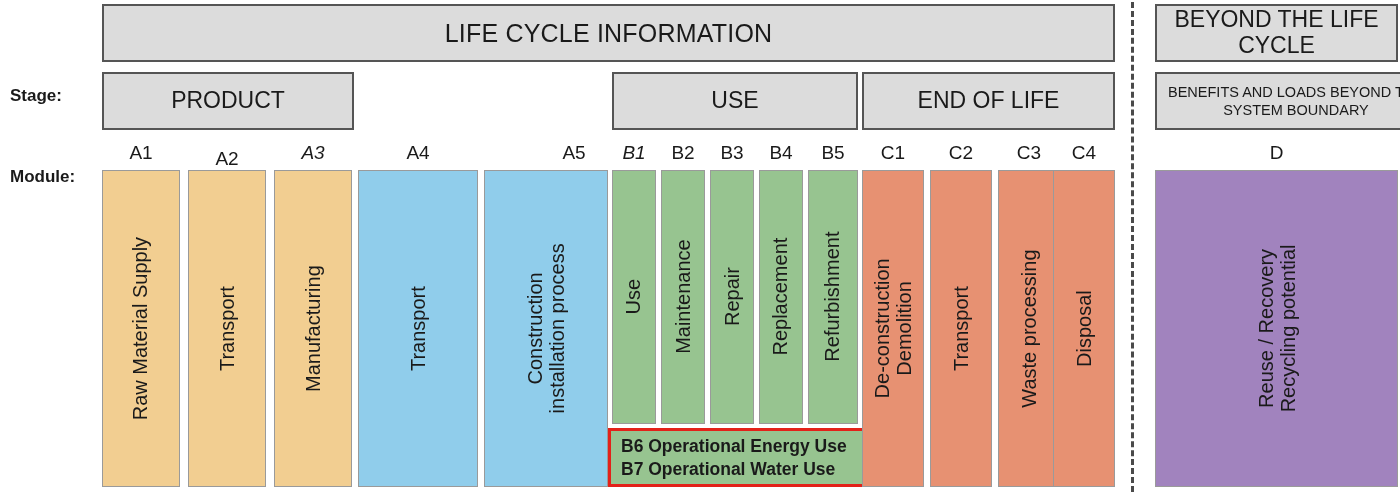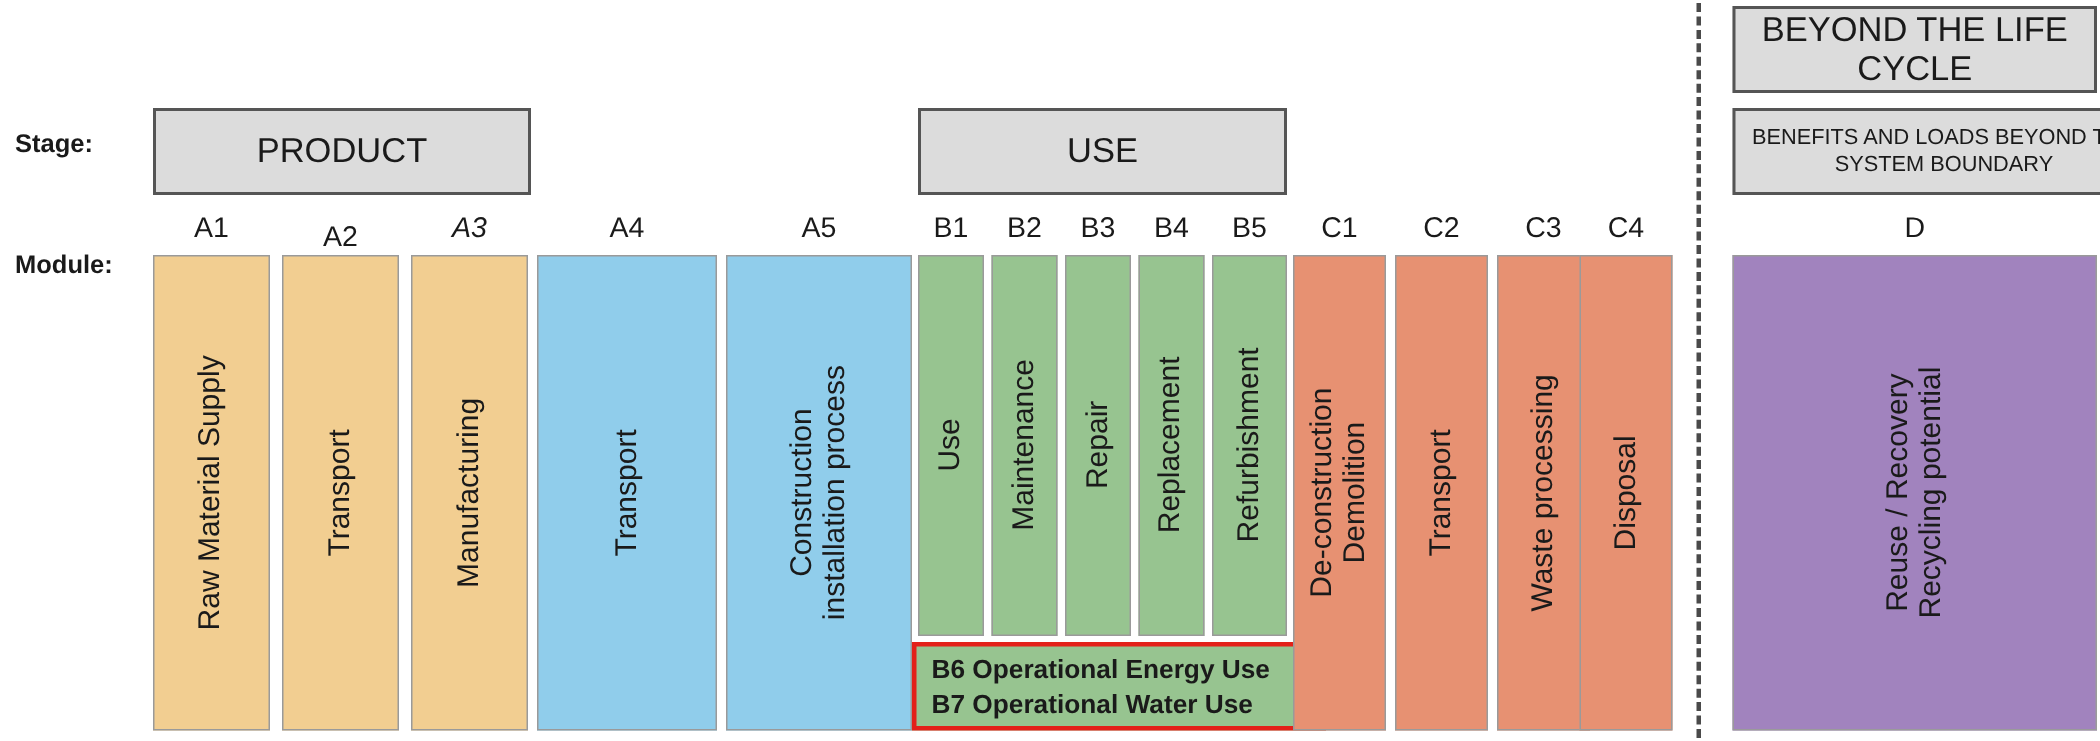--- a/index.html
+++ b/index.html
@@ -65,36 +65,38 @@
   }
 </style>
 </head>
 <body>
 
 <div id="stage">
 
   <div class="rowlabel" style="left:10px;top:86px;">Stage:</div>
   <div class="rowlabel" style="left:10px;top:140px;margin-top:27px;">Module:</div>
 
+  <div class="gbox banner" style="left:102px;top:4px;width:1013px;height:58px;">LIFE CYCLE INFORMATION</div>
 
   <div class="gbox beyond-title" style="left:1155px;top:4px;width:243px;height:58px;">BEYOND THE LIFE CYCLE</div>
 
   <div class="gbox stagebox" style="left:102px;top:72px;width:252px;height:58px;">PRODUCT</div>
   <div class="gbox stagebox" style="left:612px;top:72px;width:246px;height:58px;">USE</div>
+  <div class="gbox stagebox" style="left:862px;top:72px;width:253px;height:58px;">END OF LIFE</div>
 
   <div class="gbox beyond-sub" style="left:1155px;top:72px;width:282px;height:58px;padding:0 8px;">BENEFITS AND LOADS BEYOND THE SYSTEM BOUNDARY</div>
 
   <div class="divider" style="left:1131px;top:2px;height:490px;"></div>
 
   <div class="mod" style="left:102px;top:142px;width:78px;">A1</div>
   <div class="mod" style="left:188px;top:148px;width:78px;">A2</div>
   <div class="mod" style="left:274px;top:142px;width:78px;font-style:italic;">A3</div>
   <div class="mod" style="left:358px;top:142px;width:120px;">A4</div>
-  <div class="mod" style="left:484px;top:142px;width:124px;">A5</div>
-  <div class="mod" style="left:612px;top:142px;width:44px;">B1</div>
+  <div class="mod" style="left:512px;top:142px;width:124px;">A5</div>
+  <div class="mod" style="left:612px;top:142px;width:44px;font-style:italic;">B1</div>
   <div class="mod" style="left:661px;top:142px;width:44px;">B2</div>
   <div class="mod" style="left:710px;top:142px;width:44px;">B3</div>
   <div class="mod" style="left:759px;top:142px;width:44px;">B4</div>
   <div class="mod" style="left:808px;top:142px;width:50px;">B5</div>
   <div class="mod" style="left:862px;top:142px;width:62px;">C1</div>
   <div class="mod" style="left:930px;top:142px;width:62px;">C2</div>
   <div class="mod" style="left:998px;top:142px;width:62px;">C3</div>
   <div class="mod" style="left:1053px;top:142px;width:62px;">C4</div>
   <div class="mod" style="left:1155px;top:142px;width:243px;">D</div>
 

